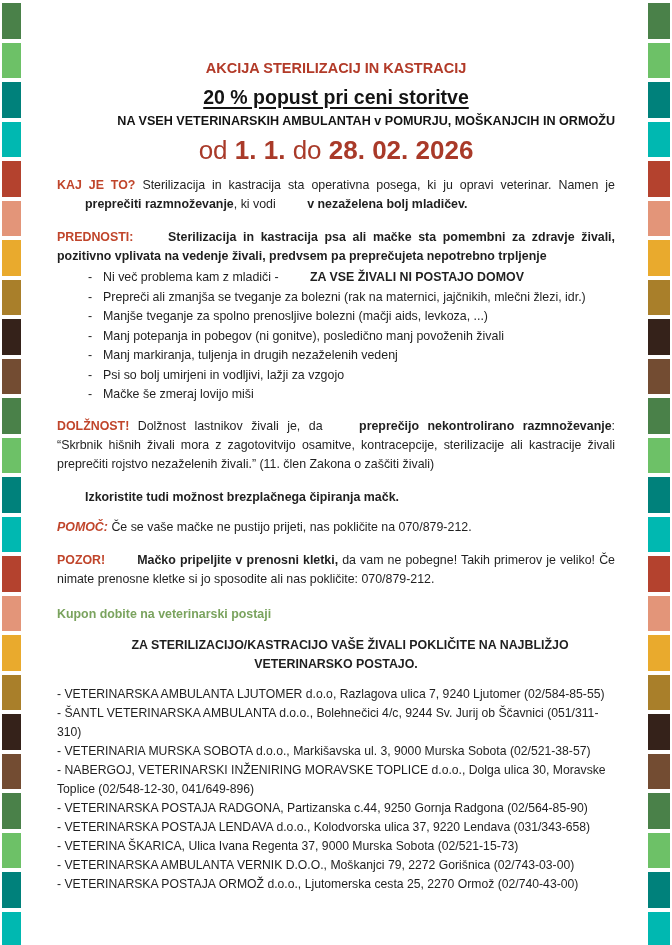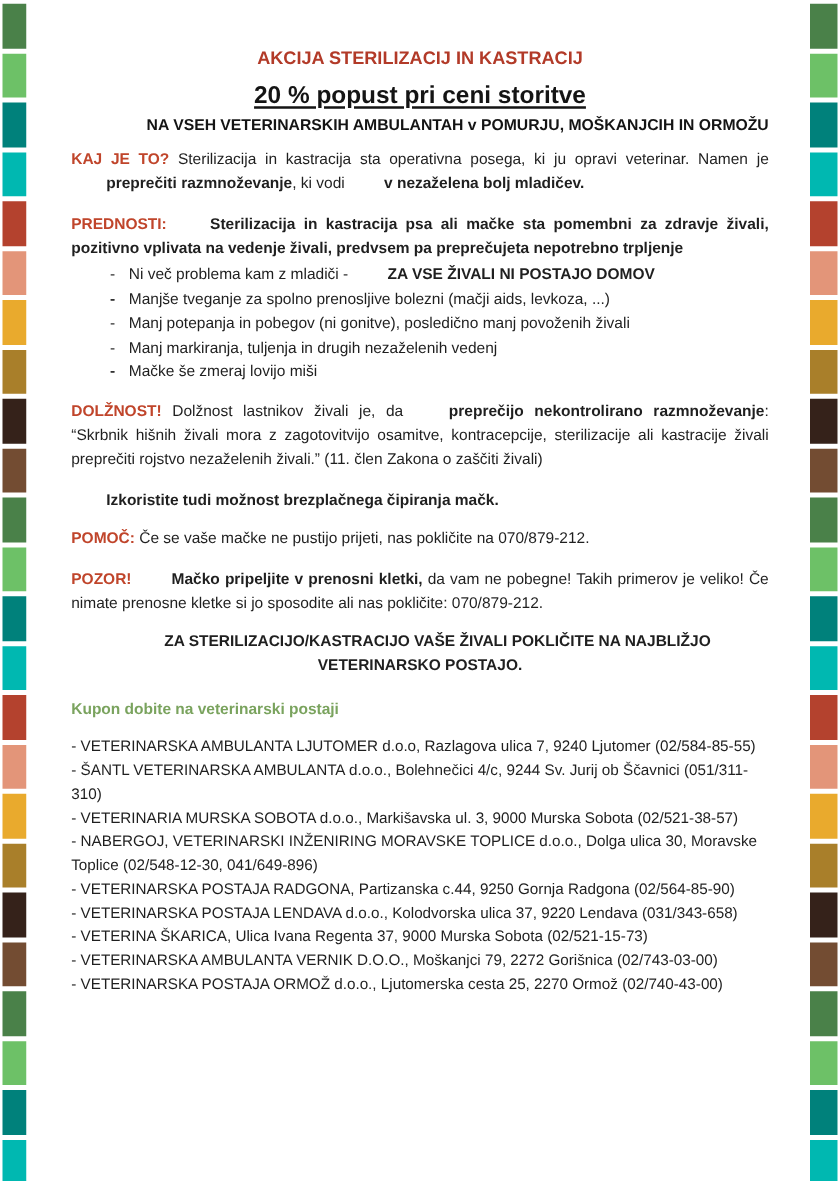--- a/index.html
+++ b/index.html
@@ -11,21 +11,21 @@
   .strip{position:absolute;top:3px;display:flex;flex-direction:column;}
   .strip-left{left:2px;width:19px;}
   .strip-right{right:2px;width:22px;}
   .square{height:35.5px;margin-bottom:4px;flex:none;}
 
   
   .content{
     position:absolute;left:57px;top:0;width:558px;
     color:#1f1f1f;font-size:12.4px;line-height:19px;
   }
-  .title{margin-top:38px;text-align:center;font-weight:bold;font-size:14.5px;line-height:18px;}
+  .title{margin-top:59px;text-align:center;font-weight:bold;font-size:14.5px;line-height:18px;}
   .discount{
     margin-top:8px;text-align:center;font-weight:bold;font-size:19.5px;line-height:24px;color:#141414;
     text-decoration:underline;text-decoration-thickness:2px;text-underline-offset:3px;
   }
   .subtitle{margin-top:4px;text-align:right;font-weight:bold;font-size:12.6px;line-height:16px;color:#141414;}
   .date{margin-top:5px;text-align:center;font-size:26px;line-height:32px;}
   .dlight{font-weight:normal;}
   .dbold{font-weight:bold;}
 
   .para{margin:0;}
@@ -105,39 +105,40 @@
       <div class="square" style="background: rgb(74, 129, 73);"></div>
       <div class="square" style="background: rgb(109, 193, 103);"></div>
       <div class="square" style="background: rgb(0, 129, 123);"></div>
       <div class="square" style="background: rgb(0, 184, 177);"></div>
     </div>
 
   <div class="content">
     <div class="title" style="color: rgb(178, 58, 40);">AKCIJA STERILIZACIJ IN KASTRACIJ</div>
     <div class="discount">20 % popust pri ceni storitve</div>
     <div class="subtitle">NA VSEH VETERINARSKIH AMBULANTAH v POMURJU,  MOŠKANJCIH IN ORMOŽU</div>
+    <div class="date" style="color: rgb(169, 58, 41);"><span class="dlight">od </span><span class="dbold">1. 1. </span><span class="dlight">do </span><span class="dbold">28. 02. 2026</span></div>
 
     <div id="sections">
         <p class="para sec-kaj_je_to align-justify"><span class="seg-label" style="color: rgb(192, 69, 43);">KAJ JE TO? </span><span>Sterilizacija in kastracija sta operativna posega, ki ju opravi veterinar. Namen je </span><span class="seg-b">preprečiti razmnoževanje</span><span>, ki vodi </span><span class="seg-b">v nezaželena bolj mladičev.</span></p>
         <p class="para sec-prednosti align-justify"><span class="seg-label" style="color: rgb(192, 69, 43);">PREDNOSTI: </span><span class="seg-b">Sterilizacija in kastracija psa ali mačke sta pomembni za zdravje živali, pozitivno vplivata na vedenje živali, predvsem pa preprečujeta nepotrebno trpljenje</span></p>
         <div class="sec-bullets">
           <div class="bullet-row"><span class="bullet-dash">-</span><span>Ni več problema kam z mladiči - </span><span class="seg-b">ZA VSE ŽIVALI NI POSTAJO DOMOV</span></div>
-          <div class="bullet-row"><span class="bullet-dash">-</span></div>
+          <div class="bullet-row"><span class="bullet-dash">-</span><span>Prepreči ali zmanjša se tveganje za bolezni (rak na maternici, jajčnikih, mlečni žlezi, idr.)</span></div>
           <div class="bullet-row"><span class="bullet-dash">-</span><span>Manjše tveganje za spolno prenosljive bolezni (mačji aids, levkoza, ...)</span></div>
           <div class="bullet-row"><span class="bullet-dash">-</span><span>Manj potepanja in pobegov (ni gonitve), posledično manj povoženih živali</span></div>
           <div class="bullet-row"><span class="bullet-dash">-</span><span>Manj markiranja, tuljenja in drugih nezaželenih vedenj</span></div>
-          <div class="bullet-row"><span class="bullet-dash">-</span></div>
+          <div class="bullet-row"><span class="bullet-dash">-</span><span>Psi so bolj umirjeni in vodljivi, lažji za vzgojo</span></div>
           <div class="bullet-row"><span class="bullet-dash">-</span><span>Mačke še zmeraj lovijo miši</span></div>
         </div>
         <p class="para sec-dolznost align-justify"><span class="seg-label" style="color: rgb(192, 69, 43);">DOLŽNOST! </span><span>Dolžnost lastnikov živali je, da </span><span class="seg-b">preprečijo nekontrolirano razmnoževanje</span><span>: “Skrbnik hišnih živali mora z zagotovitvijo osamitve, kontracepcije, sterilizacije ali kastracije živali preprečiti rojstvo nezaželenih živali.” (11. člen Zakona o zaščiti živali)</span></p>
         <p class="para sec-cipiranje"><span class="seg-b">Izkoristite tudi možnost brezplačnega čipiranja mačk.</span></p>
-        <p class="para sec-pomoc"><span class="seg-label" style="color: rgb(192, 69, 43);">POMOČ: </span><span>Če se vaše mačke ne pustijo prijeti, nas pokličite na 070/879-212.</span></p>
+        <p class="para sec-pomoc"><span class="seg-label" style="color: rgb(192, 69, 43); font-style: italic;">POMOČ: </span><span>Če se vaše mačke ne pustijo prijeti, nas pokličite na 070/879-212.</span></p>
         <p class="para sec-pozor align-justify"><span class="seg-label" style="color: rgb(192, 69, 43);">POZOR! </span><span class="seg-b">Mačko  pripeljite v prenosni kletki,</span><span> da vam ne pobegne! Takih primerov je veliko! Če nimate prenosne kletke si jo sposodite ali nas pokličite: 070/879-212.</span></p>
+        <p class="para sec-kupon"><span class="seg-green" style="color: rgb(122, 163, 94);">Kupon dobite na veterinarski postaji</span></p>
         <p class="para sec-cta align-center"><span class="seg-b">ZA STERILIZACIJO/KASTRACIJO VAŠE ŽIVALI POKLIČITE NA NAJBLIŽJO VETERINARSKO POSTAJO.</span></p>
-        <p class="para sec-kupon"><span class="seg-green" style="color: rgb(122, 163, 94);">Kupon dobite na veterinarski postaji</span></p>
         <div class="sec-clinics">
           <div class="clinic-line">- VETERINARSKA AMBULANTA LJUTOMER d.o.o, Razlagova ulica 7, 9240 Ljutomer (02/584-85-55)</div>
           <div class="clinic-line">- ŠANTL VETERINARSKA AMBULANTA d.o.o., Bolehnečici 4/c, 9244 Sv. Jurij ob Ščavnici (051/311-310)</div>
           <div class="clinic-line">- VETERINARIA MURSKA SOBOTA d.o.o., Markišavska ul. 3, 9000 Murska Sobota (02/521-38-57)</div>
           <div class="clinic-line">- NABERGOJ, VETERINARSKI INŽENIRING MORAVSKE TOPLICE d.o.o., Dolga ulica 30, Moravske Toplice (02/548-12-30, 041/649-896)</div>
           <div class="clinic-line">- VETERINARSKA POSTAJA RADGONA, Partizanska c.44, 9250 Gornja Radgona (02/564-85-90)</div>
           <div class="clinic-line">- VETERINARSKA POSTAJA LENDAVA d.o.o., Kolodvorska ulica 37, 9220 Lendava (031/343-658)</div>
           <div class="clinic-line">- VETERINA ŠKARICA, Ulica Ivana Regenta 37, 9000 Murska Sobota (02/521-15-73)</div>
           <div class="clinic-line">- VETERINARSKA AMBULANTA VERNIK D.O.O., Moškanjci 79, 2272 Gorišnica (02/743-03-00)</div>
           <div class="clinic-line">- VETERINARSKA POSTAJA ORMOŽ d.o.o., Ljutomerska cesta 25, 2270 Ormož (02/740-43-00)</div>

